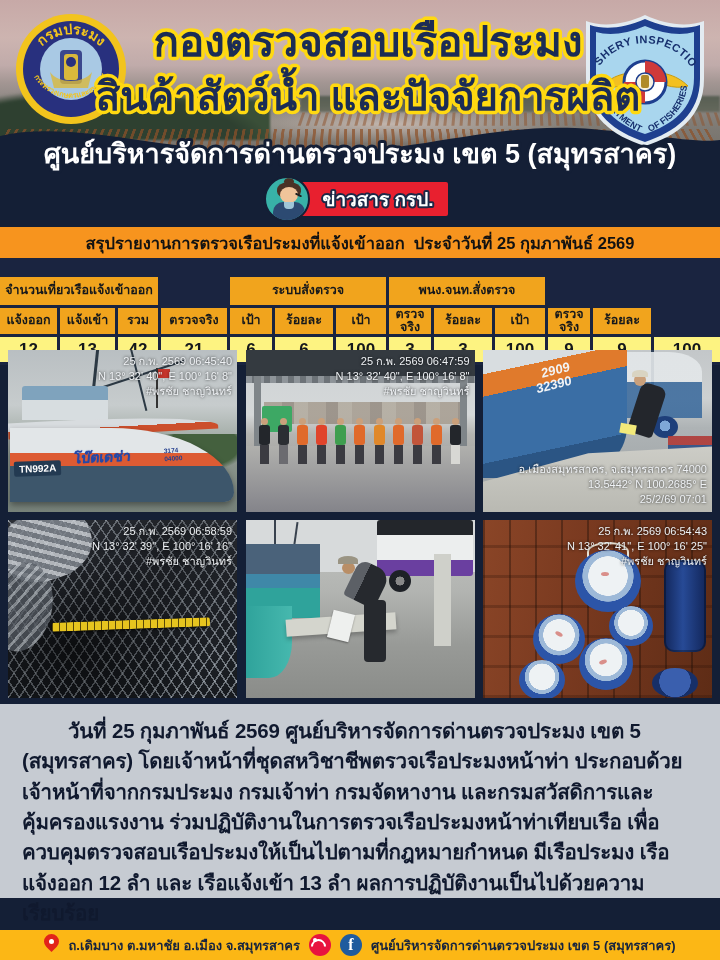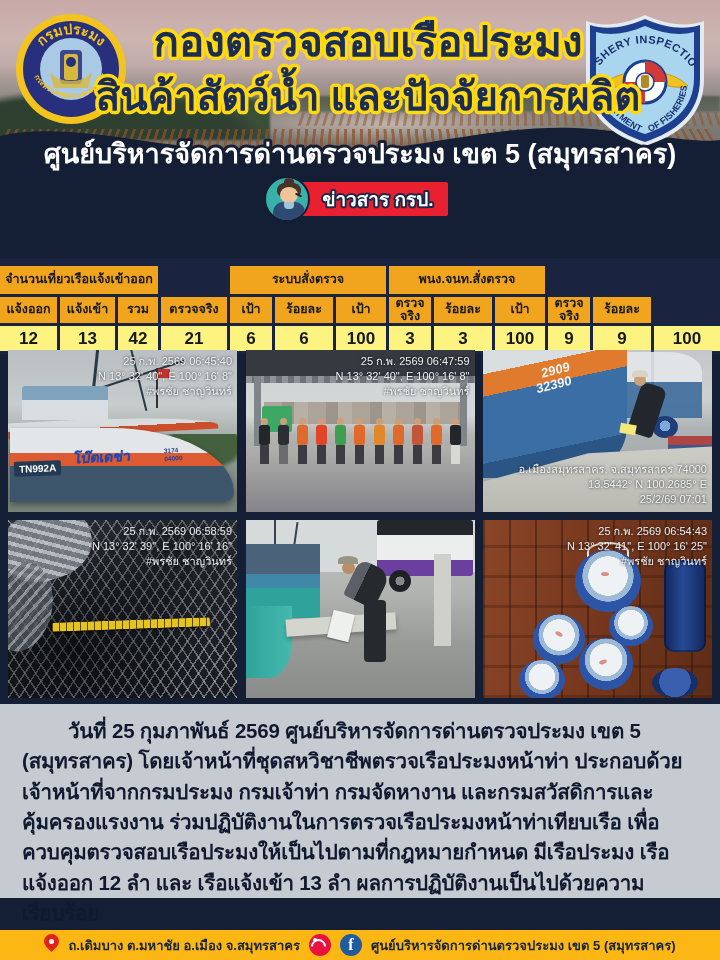--- a/index.html
+++ b/index.html
@@ -56,21 +56,21 @@
 
   
   .orange-bar { position:absolute; left:0; top:227px; width:720px; height:31px;
     background:#f7941e; display:flex; align-items:center; justify-content:center;
     color:#121212; font-weight:bold; font-size:16.5px; white-space:pre; }
 
   
   .stats-table { position:absolute; left:0; top:258px; width:720px;
     display:grid; background:#1a2440;
     grid-template-columns:57px 55px 40px 66px 42px 58px 50px 42px 58px 50px 42px 58px 66px;
-    grid-template-rows:28px 26px 25px; gap:3px; padding:8px 0 3px 0; }
+    grid-template-rows:28px 26px 25px; gap:3px; padding:19px 0 3px 0; }
   .cell { display:flex; align-items:center; justify-content:center; text-align:center;
     color:#15181c; font-weight:bold; line-height:1.05; }
   .cell.hdr { background:#f1a41d; font-size:12.5px; }
   .cell.val { background:#fdf381; font-size:17px; }
   .g1 { grid-column:1/4;  grid-row:1; }
   .g2 { grid-column:4/5;  grid-row:1/3; }
   .g3 { grid-column:5/8;  grid-row:1; }
   .g4 { grid-column:8/11; grid-row:1; }
   .g5 { grid-column:11/14; grid-row:1; }
 
@@ -332,20 +332,23 @@
         <div class="na-body"></div>
           <div class="na-collar"></div>
           <div class="na-mic"></div>
       </div>
       <svg class="badge-text-svg" viewBox="0 0 152 34">
         <text x="82" y="24" text-anchor="middle" font-size="19" font-weight="bold" fill="#ffffff" stroke="#1b2847" stroke-width="4" paint-order="stroke" stroke-linejoin="round" font-family="Liberation Sans,sans-serif">ข่าวสาร กรป.</text>
       </svg>
     </div>
   </div>
 
+  <div class="orange-bar">
+    <span>สรุปรายงานการตรวจเรือประมงที่แจ้งเข้าออก  ประจำวันที่ 25 กุมภาพันธ์ 2569</span>
+  </div>
 
   <div class="stats-table">
     <div class="cell hdr g1">จำนวนเที่ยวเรือแจ้งเข้าออก</div>
     <div class="cell hdr g4">พนง.จนท.สั่งตรวจ</div>
     <div class="cell hdr g3">ระบบสั่งตรวจ</div>
 
     <div class="cell hdr" style="grid-row:2">แจ้งออก</div>
     <div class="cell hdr" style="grid-row:2">แจ้งเข้า</div>
     <div class="cell hdr" style="grid-row:2">รวม</div>
     <div class="cell hdr" style="grid-row:2;grid-column:5">เป้า</div>

